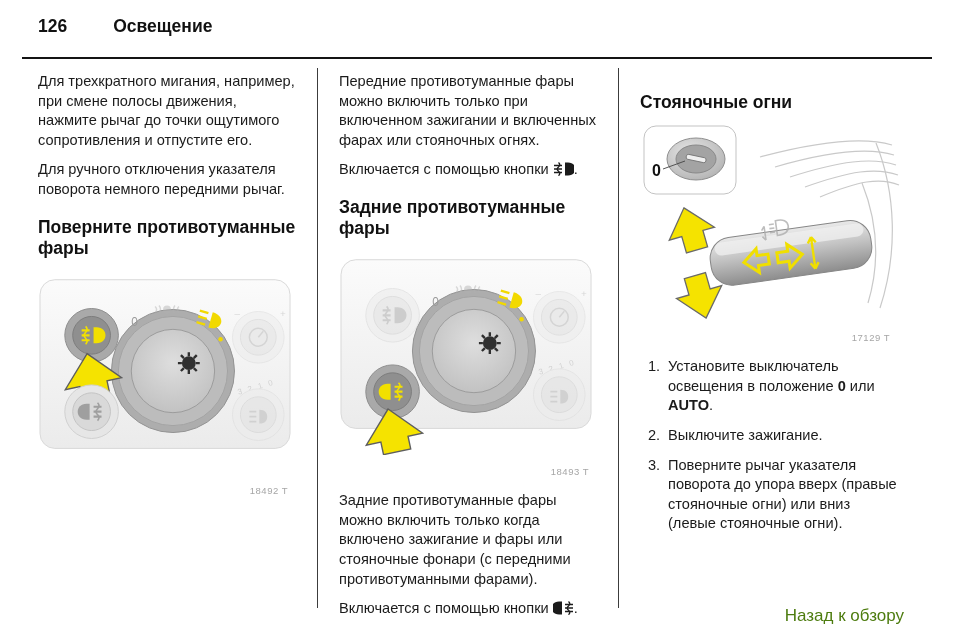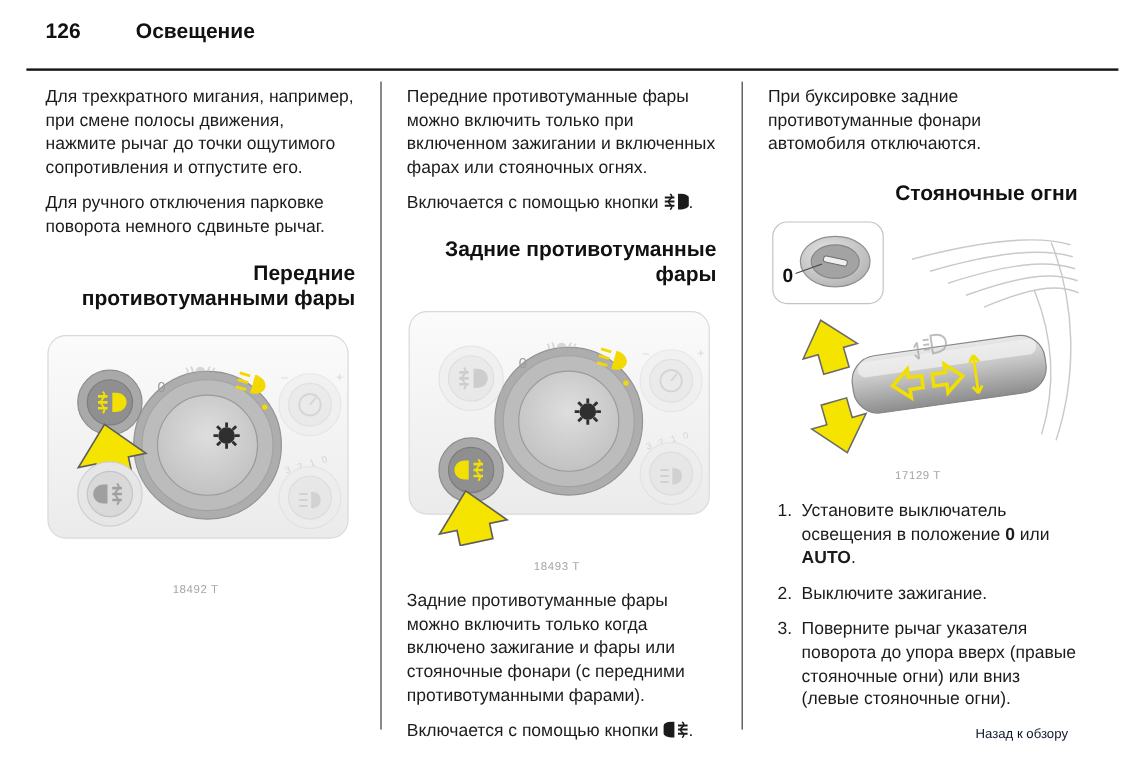--- a/index.html
+++ b/index.html
@@ -6,46 +6,46 @@
   body{width:954px;height:638px;position:relative;overflow:hidden;
        font-family:"Liberation Sans",sans-serif;color:#1b1b1b;
        -webkit-font-smoothing:antialiased;}
   .header{position:absolute;top:16px;left:38px;display:flex;gap:46px;
           font-size:17.5px;font-weight:bold;color:#111;}
   .rule{position:absolute;top:57px;left:22px;width:910px;height:2px;background:#141414;}
   .columns{position:absolute;top:72px;left:38px;display:flex;}
   .col{width:258px;font-size:14.6px;line-height:19.6px;}
   .col p{margin:0 0 10px 0;}
   .divider{width:1px;background:#3c3c3c;height:540px;margin:0 21px;margin-top:-4px;}
-  h2{font-size:17.5px;line-height:21px;font-weight:bold;color:#111;margin:17px 0 10px 0;text-align:right;}
+  h2{font-size:17.5px;line-height:21px;font-weight:bold;color:#111;margin:17px 0 10px 0;}
   .figure{margin:12px 0 10px 0;}
-  .figcap{text-align:center;font-size:9.5px;color:#a6a6a6;margin-top:1px;padding-right:8px;
+  .figcap{text-align:right;font-size:9.5px;color:#a6a6a6;margin-top:1px;padding-right:8px;
           letter-spacing:.5px;}
   .inline-icon{vertical-align:-2px;}
   .steps{margin:2px 0 0 0;padding:0 0 0 8px;list-style:none;}
   .step{display:flex;margin:0 0 10px 0;}
   .step .num{flex:none;width:20px;}
-  .back{position:absolute;right:64px;top:606px;font-size:11px;color:#0f172a;cursor:pointer;}
+  .back{position:absolute;right:50px;top:606px;font-size:17px;color:#4d7c0f;cursor:pointer;}
   svg text{font-family:"Liberation Sans",sans-serif;}
 </style>
 </head>
 <body>
 
 <div class="header">
   <span>126</span>
   <span>Освещение</span>
 </div>
 <div class="rule"></div>
 
 <div class="columns">
 
   <div class="col">
     <p>Для трехкратного мигания, например, при смене полосы движения, нажмите рычаг до точки ощутимого сопротивления и отпустите его.</p>
-    <p>Для ручного отключения парковке поворота немного сдвиньте рычаг.</p>
-    <h2>Передние противотуманными фары</h2>
+    <p>Для ручного отключения указателя поворота немного передними рычаг.</p>
+    <h2>Поверните противотуманные фары</h2>
 
     <div class="figure">
       <svg width="258" height="204" viewBox="0 0 260 204">
         <defs>
           <linearGradient id="p1bg" x1="0" y1="0" x2="0" y2="1">
             <stop offset="0" stop-color="#fbfbfb"></stop>
               <stop offset="1" stop-color="#ebebeb"></stop>
           </linearGradient>
           <radialGradient id="p1face" cx="0.5" cy="0.4" r="0.8">
             <stop offset="0" stop-color="#dedede"></stop>
@@ -221,21 +221,20 @@
     <p><span>Включается с помощью кнопки </span><svg class="inline-icon" width="21" height="14" viewBox="0 0 21 14">
           <path d="M9,0.5 h-3 c-5,0 -7.5,3.5 -7.5,6.5 s2.5,6.5 7.5,6.5 h3 z" fill="#1b1b1b"></path>
           <path d="M12,3.5 h8 M12,7 h8 M12,10.5 h8" stroke="#1b1b1b" stroke-width="1.7"></path>
           <path d="M15.5,0.5 q2.6,2.2 0,4.4 q-2.6,2.2 0,4.4 q2.6,2.2 0,4.4" stroke="#1b1b1b" stroke-width="1.3" fill="none"></path>
         </svg><span>.</span></p>
   </div>
 
   <div class="divider"></div>
 
   <div class="col">
-    <p>При буксировке задние противотуманные фонари автомобиля отключаются.</p>
     <h2 style="margin-top:20px;">Стояночные огни</h2>
 
     <div class="figure" style="margin-top:8px;">
       <svg width="262" height="198" viewBox="0 0 262 198">
         <defs>
           <linearGradient id="stalk" x1="0" y1="0" x2="0" y2="1">
             <stop offset="0" stop-color="#e9e9e9"></stop>
               <stop offset="0.45" stop-color="#c3c3c3"></stop>
               <stop offset="1" stop-color="#8d8d8d"></stop>
           </linearGradient>

